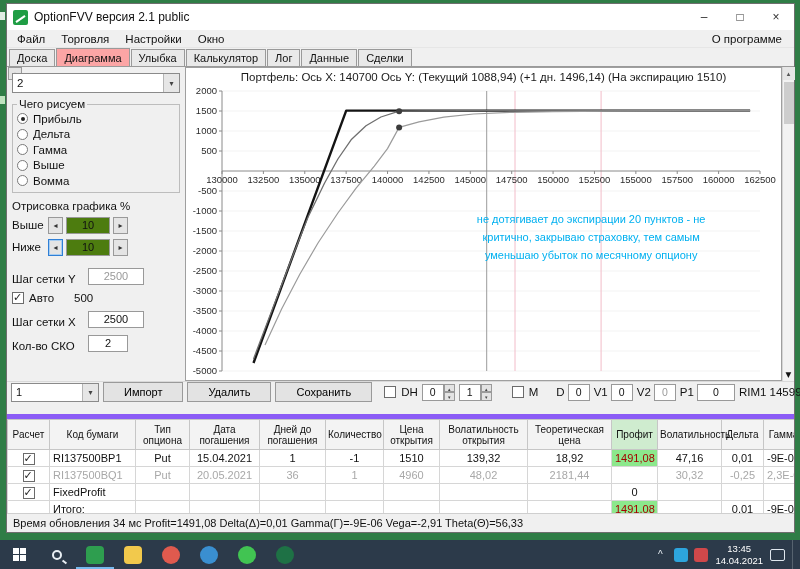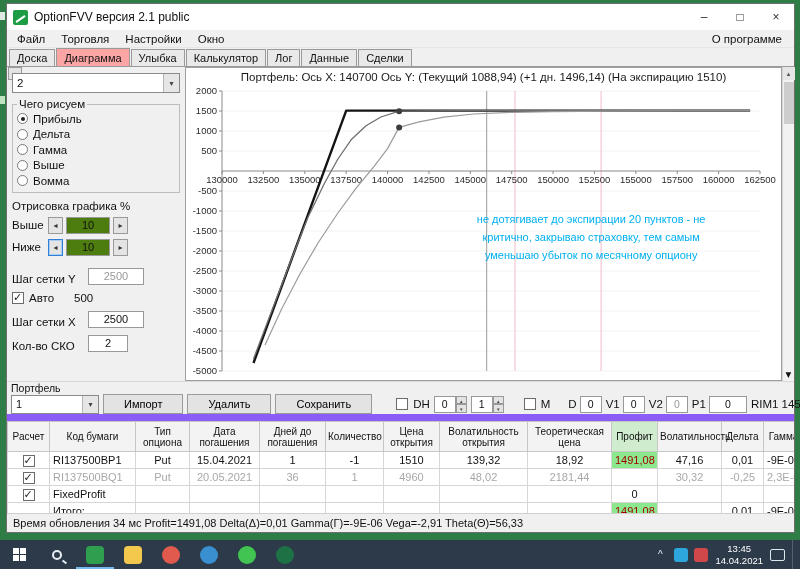--- a/index.html
+++ b/index.html
@@ -62,21 +62,21 @@
   .mini-input{display:inline-flex;align-items:center;justify-content:center;height:17px;background:#fff;border:1px solid #999;font-size:10.5px}
   .w22{width:22px}.w36{width:38px}
   .mini-input.graytxt{color:#9a9a9a}
   .updown{display:flex;flex-direction:column;width:11px}
   .updown span{height:8.5px;font-size:5px;line-height:8px;background:#e3e3e3;border:1px solid #9a9a9a;text-align:center;color:#444}
   .pair{display:flex;align-items:center;gap:3px}
   .tail{margin-left:auto}
   .instr{white-space:nowrap}
   .green-btn{width:14px;height:18px;background:#35c13c;border:1px solid #1d8a24}
   
-  .table-wrap{flex:1;overflow:hidden;background:#f97316;border-top:7px solid #8b5cf6}
+  .table-wrap{flex:1;overflow:hidden;background:#f97316;border-top:5px solid #8b5cf6}
   table{border-collapse:collapse;table-layout:fixed;font-size:11px;background:#fff}
   th{border:1px solid #c6c6c6;background:#f3f3f3;font-weight:normal;font-size:10px;white-space:pre-line;height:30px;padding:1px 2px;text-align:center}
   th.profit-head{background:#cfeccf}
   td{border:1px solid #d6d6d6;height:17px;text-align:center;padding:0 3px;background:#fff;overflow:hidden;white-space:nowrap}
   td.code{text-align:left}
   td.profit-green{background:#8ce88c;color:#a40000}
   tr.disabled td{color:#a8a8a8}
   
   .statusbar{flex:none;height:19px;border-top:1px solid #cfcfcf;background:#f0f0f0;display:flex;align-items:center;padding-left:6px;font-size:11px}
   
@@ -293,30 +293,29 @@
     </div>
 
     <div class="v-scroll">
       <div class="sarrow sarrow-up arrow">▴</div>
       <div class="thumb"></div>
       <div class="sarrow-down arrow">▾</div>
     </div>
   </div>
 
   <div class="portfolio">
-    <div class="pf-label">Портфель</div>
     <div class="pf-row">
       <div class="pf-combo">
         <span>1</span>
         <span class="combo-btn">▾</span>
       </div>
       <button class="btn">Импорт</button>
       <button class="btn">Удалить</button>
       <button class="btn">Сохранить</button>
-      <label class="cb-row" style="margin-left:20px">
+      <label class="cb-row" style="margin-left:8px">
         <span class="cb"></span>
         <span>DH</span>
       </label>
       <span class="spinbox">
         <span class="mini-input w22">0</span>
         <span class="updown">
             <span>▴</span>
             <span>▾</span>
           </span>
       </span>

